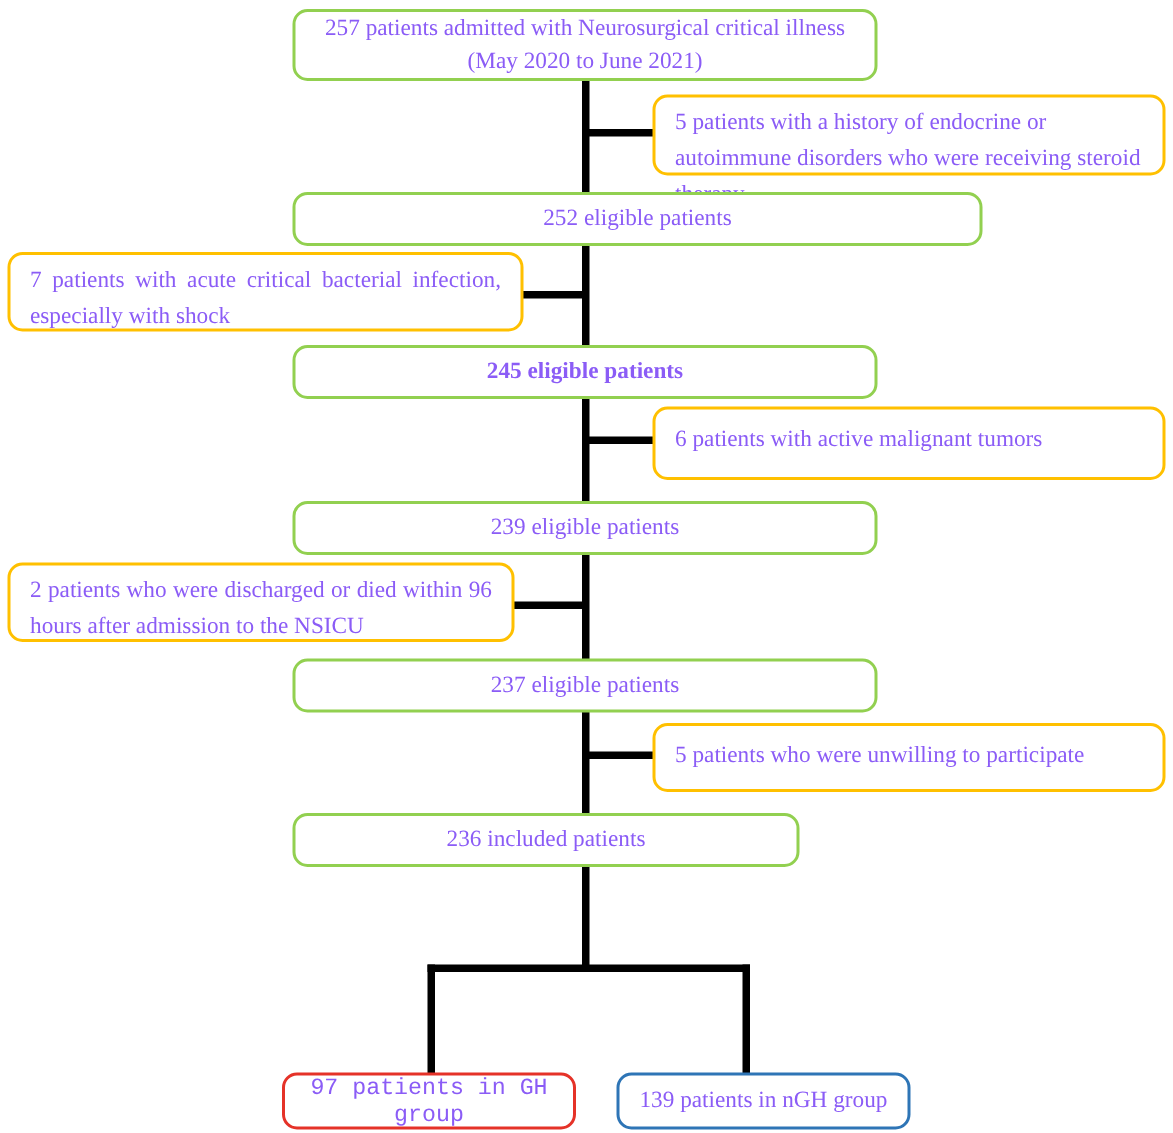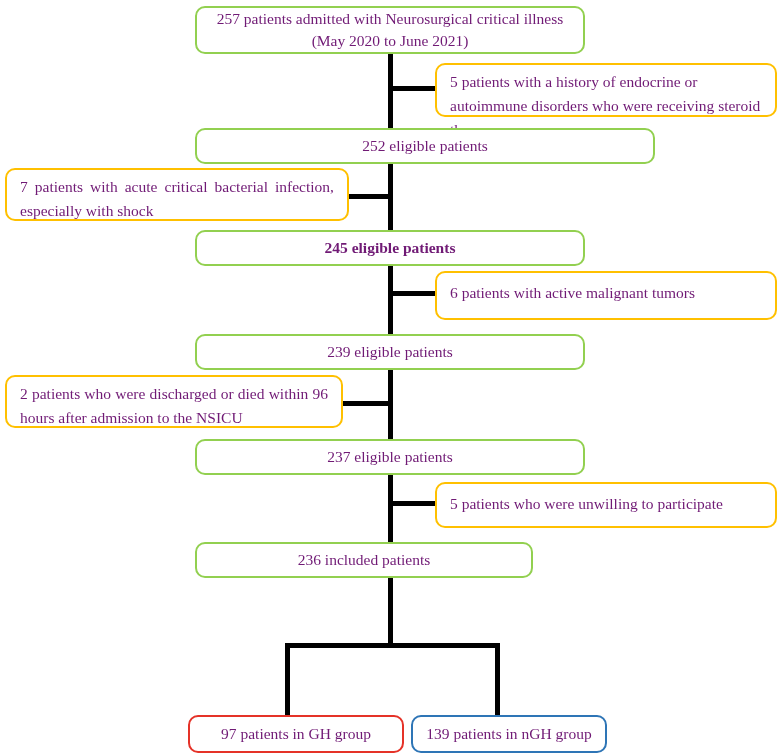--- a/index.html
+++ b/index.html
@@ -2,21 +2,21 @@
 <html><head>
 <meta charset="utf-8">
 <style>
   html, body { margin: 0; padding: 0; background: #ffffff; }
   #figure {
     position: relative;
     width: 782px;
     height: 755px;
     background: #ffffff;
     font-family: "Liberation Serif", "DejaVu Serif", serif;
-    color: #701a75;
+    color: #8b5cf6;
     font-size: 15.5px;
     overflow: hidden;
   }
   .box {
     position: absolute;
     background: #ffffff;
     border-radius: 10px;
     box-sizing: border-box;
     z-index: 2;
   }
@@ -109,21 +109,21 @@
   </div>
 
   <div class="box excl" style="left:435px; top:482px; width:342px; height:46px; padding-top:8px;">
     <span>5 patients who were unwilling to participate</span>
   </div>
 
   <div class="box stage" style="left:195px; top:542px; width:338px; height:36px;">
     <span>236 included patients</span>
   </div>
 
-  <div class="box group gh" style="left:188px; top:715px; width:216px; height:38px;">
+  <div class="box group gh" style="left:188px; top:715px; width:196px; height:38px;font-family:Liberation Mono, monospace;">
     <span>97 patients in GH group</span>
   </div>
 
   <div class="box group ngh" style="left:397px; top:715px; width:196px; height:38px;">
     <span>139 patients in nGH group</span>
   </div>
 
 </div>
 
 </body></html>

